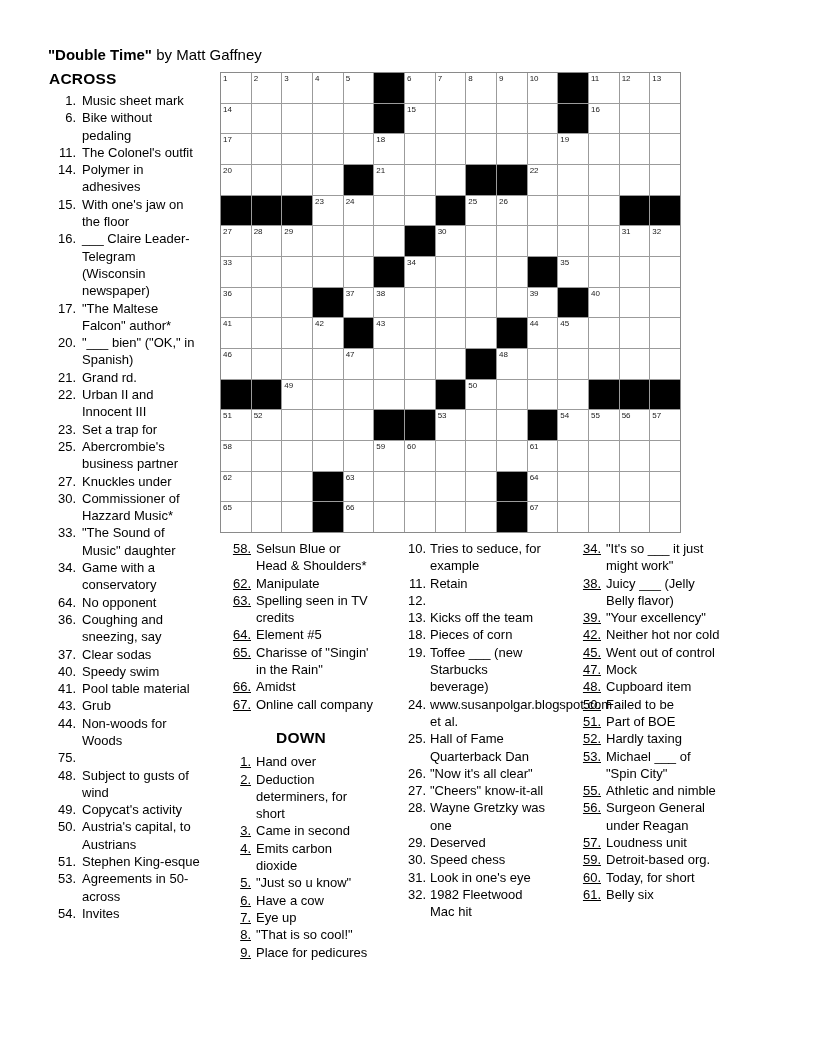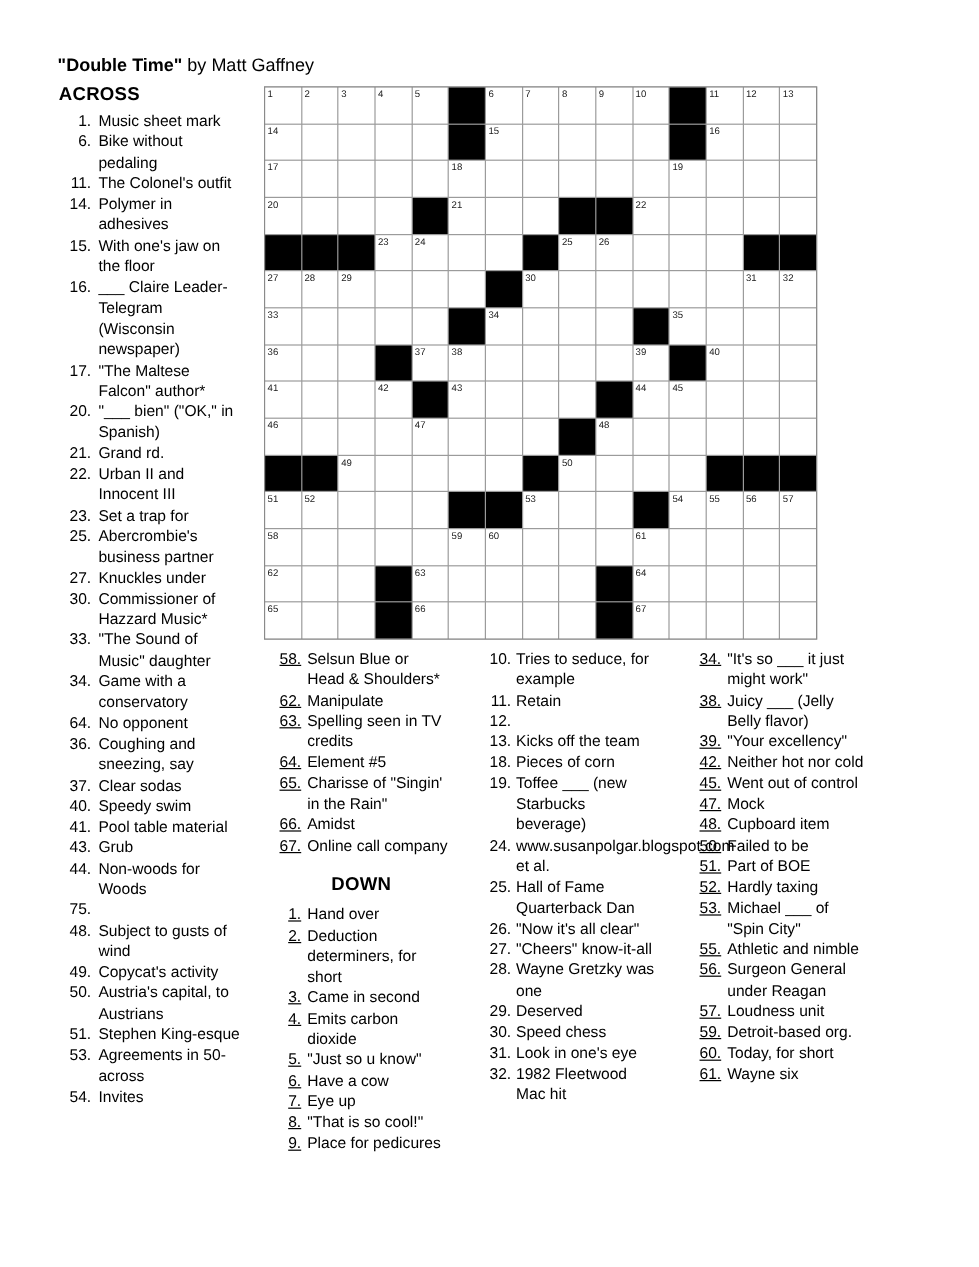--- a/index.html
+++ b/index.html
@@ -716,17 +716,17 @@
       <div class="clue">
         <span class="num">59.</span>
         <span class="txt">Detroit-based org.</span>
       </div>
       <div class="clue">
         <span class="num">60.</span>
         <span class="txt">Today, for short</span>
       </div>
       <div class="clue">
         <span class="num">61.</span>
-        <span class="txt">Wayne six</span>
+        <span class="txt">Belly six</span>
       </div>
     </div>
 
 </div>
 
 </body></html>

